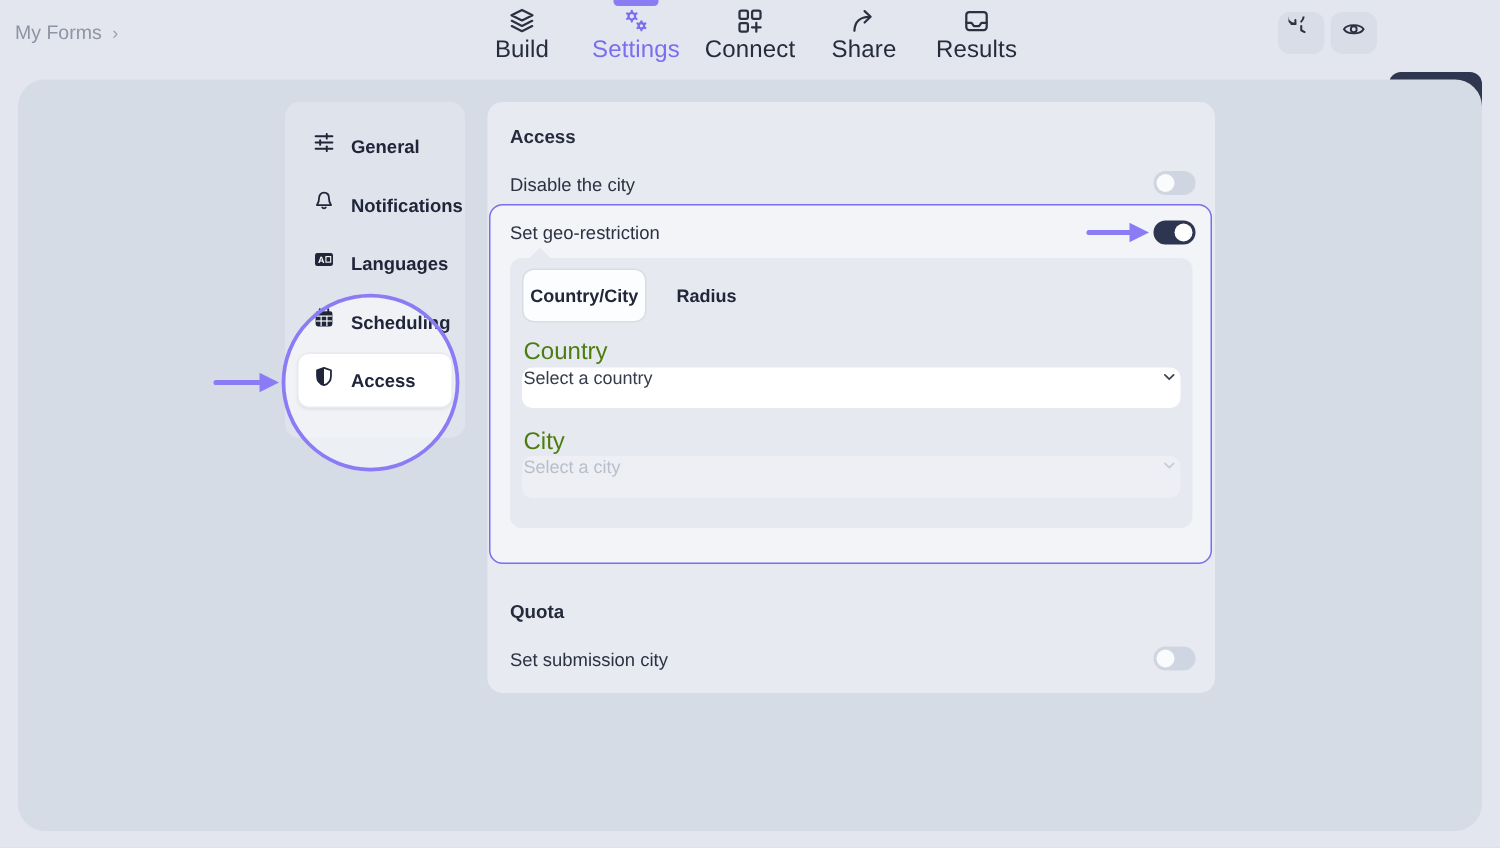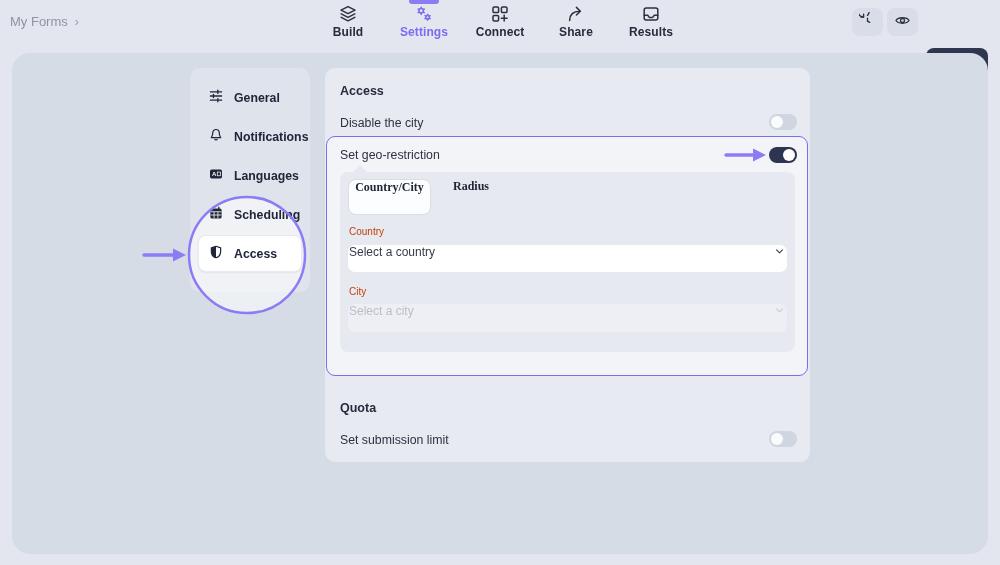--- a/index.html
+++ b/index.html
@@ -14,21 +14,21 @@
 
   
   .breadcrumb { left:10px; top:14px; display:flex; align-items:center; gap:7px; font-size:13px; }
   .bc-root { color:#8e94a3; cursor:pointer; }
   .bc-sep  { color:#9aa0ac; font-size:12px; }
   .bc-cur  { color:#3d4253; }
 
   .nav-tab { top:4px; width:70px; height:44px; display:flex; flex-direction:column;
              align-items:center; justify-content:flex-start; gap:1px; cursor:pointer; }
   .nav-tab svg { display:block; }
-  .nav-label { font-size:12px; font-weight:700; color:#262c3d; letter-spacing:.1px; }
+  .nav-label { font-size:16px; font-weight:400; color:#262c3d; letter-spacing:.1px; }
   .nav-tab.active .nav-label { color:#7b6df1; }
   .tab-indicator { left:409px; top:0; width:30px; height:3.5px; background:#8a7cf2;
                    border-radius:0 0 3px 3px; }
 
   .icon-btn { top:8px; width:31px; height:28px; background:#d8dde8; border-radius:8px;
               display:flex; align-items:center; justify-content:center; cursor:pointer; }
   .save-btn { left:926px; top:7px; width:62px; height:29px; background:#2e3650; border-radius:8px;
               display:flex; align-items:center; justify-content:center; gap:6px; cursor:pointer;margin-top:41px; }
   .save-label { color:#fff; font-size:12.5px; font-weight:600; }
 
@@ -56,24 +56,24 @@
   .sec-title { font-size:12.5px; font-weight:700; color:#252b3c; }
   .row-label { font-size:12.3px; font-weight:500; color:#2c3242; }
 
   .geo-box { left:326px; top:136px; width:482px; height:240px; background:#f3f4f8;
              border:1.6px solid #7b6cf0; border-radius:9px; z-index:2; }
   .notch { left:352px; top:165px; width:0; height:0; z-index:3;
            border-left:8px solid transparent; border-right:8px solid transparent;
            border-bottom:8px solid #e6e9f0; }
   .inner-panel { left:340px; top:172px; width:455px; height:180px; background:#e6e9f0;
                  border-radius:8px; z-index:2; }
-  .tab-pill { height:36px; display:flex; justify-content:center;
-              font-size:12px; font-weight:700; color:#212738; cursor:pointer; z-index:3;font-family:Liberation Serif, serif; }
+  .tab-pill { height:36px; display:flex; align-items:center; justify-content:center;
+              font-size:12px; font-weight:700; color:#212738; cursor:pointer; z-index:3; }
   .tab-pill.selected { background:#fcfdfe; border:1px solid #d9dde4; border-radius:8px; }
-  .field-label { font-size:10px; color:#c2410c; z-index:3;text-align:center; }
+  .field-label { font-size:16px; color:#4d7c0f; z-index:3;text-align:center; }
   .select { height:27px; border-radius:7px; display:flex; align-items:flex-start;
             justify-content:space-between; padding:0 1px; font-size:12px; cursor:pointer; z-index:3; }
   .select.enabled  { background:#ffffff; color:#363c4b; }
   .select.disabled { background:#edeff4; color:#b9bfca; cursor:default; }
 
   
   .toggle { width:28px; height:16px; border-radius:9px; background:#cfd5e1; cursor:pointer; z-index:3; }
   .toggle .knob { position:absolute; top:2px; left:2px; width:12px; height:12px;
                   border-radius:50%; background:#fafbfd; }
   .toggle.on { background:#2d3550; }
@@ -310,16 +310,16 @@
 <div class="abs select disabled" style="left:348px;top:304px;width:439px;height:28px">
   <span>Select a city</span>
   <span>
     <svg width="13" height="13" viewBox="0 0 20 20" fill="none" stroke="#c7cdd7" stroke-width="1.8" stroke-linecap="round" stroke-linejoin="round">
       <path d="M5.5 7.5 L10 12 L14.5 7.5"></path>
     </svg>
   </span>
 </div>
 
 <div class="abs sec-title" style="left:340px;top:401px;z-index:2">Quota</div>
-<div class="abs row-label" style="left:340px;top:433px;z-index:2">Set submission limit</div>
+<div class="abs row-label" style="left:340px;top:433px;z-index:2">Set submission city</div>
 <div class="abs toggle" style="left:769px;top:431px">
     <span class="knob"></span>
   </div>
 
 </body></html>

